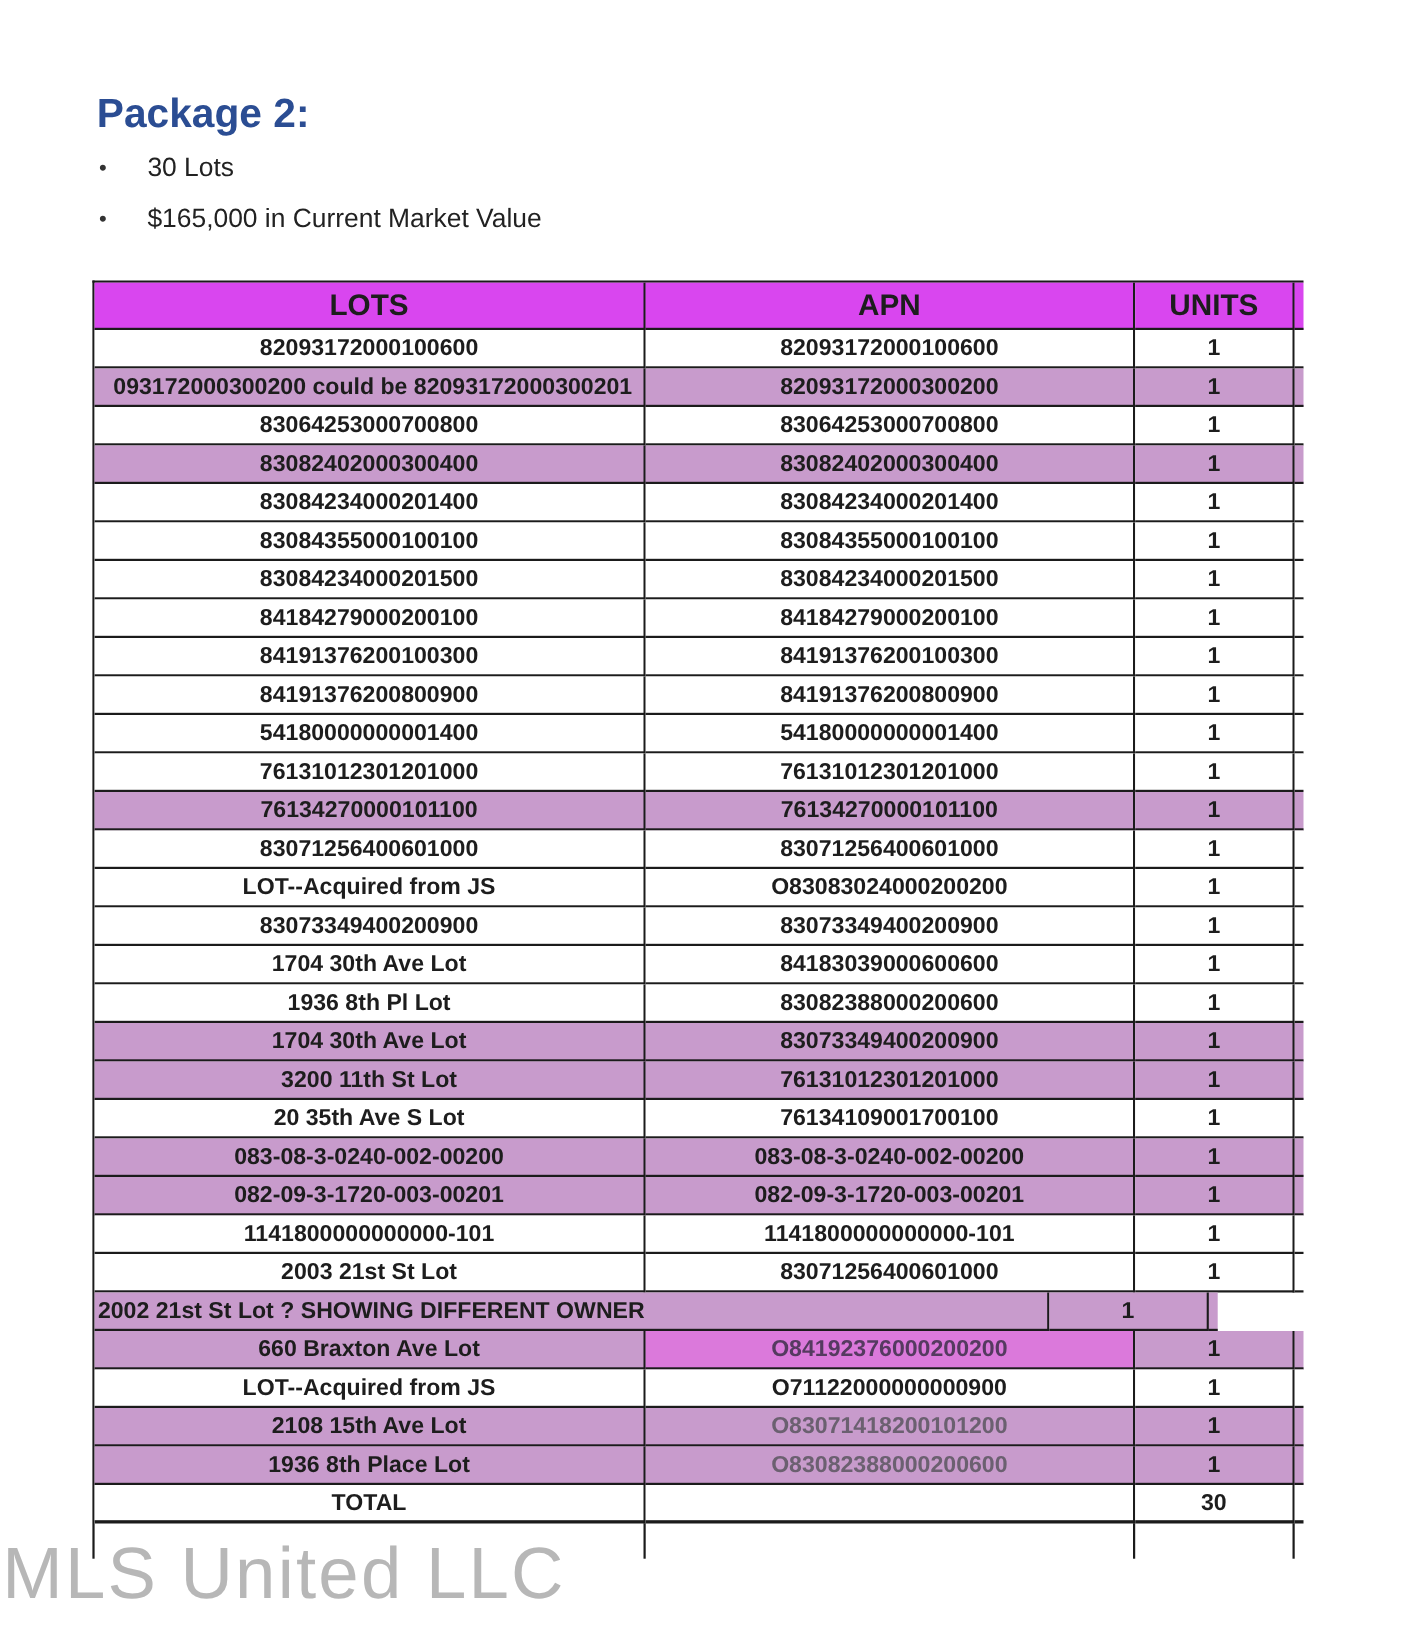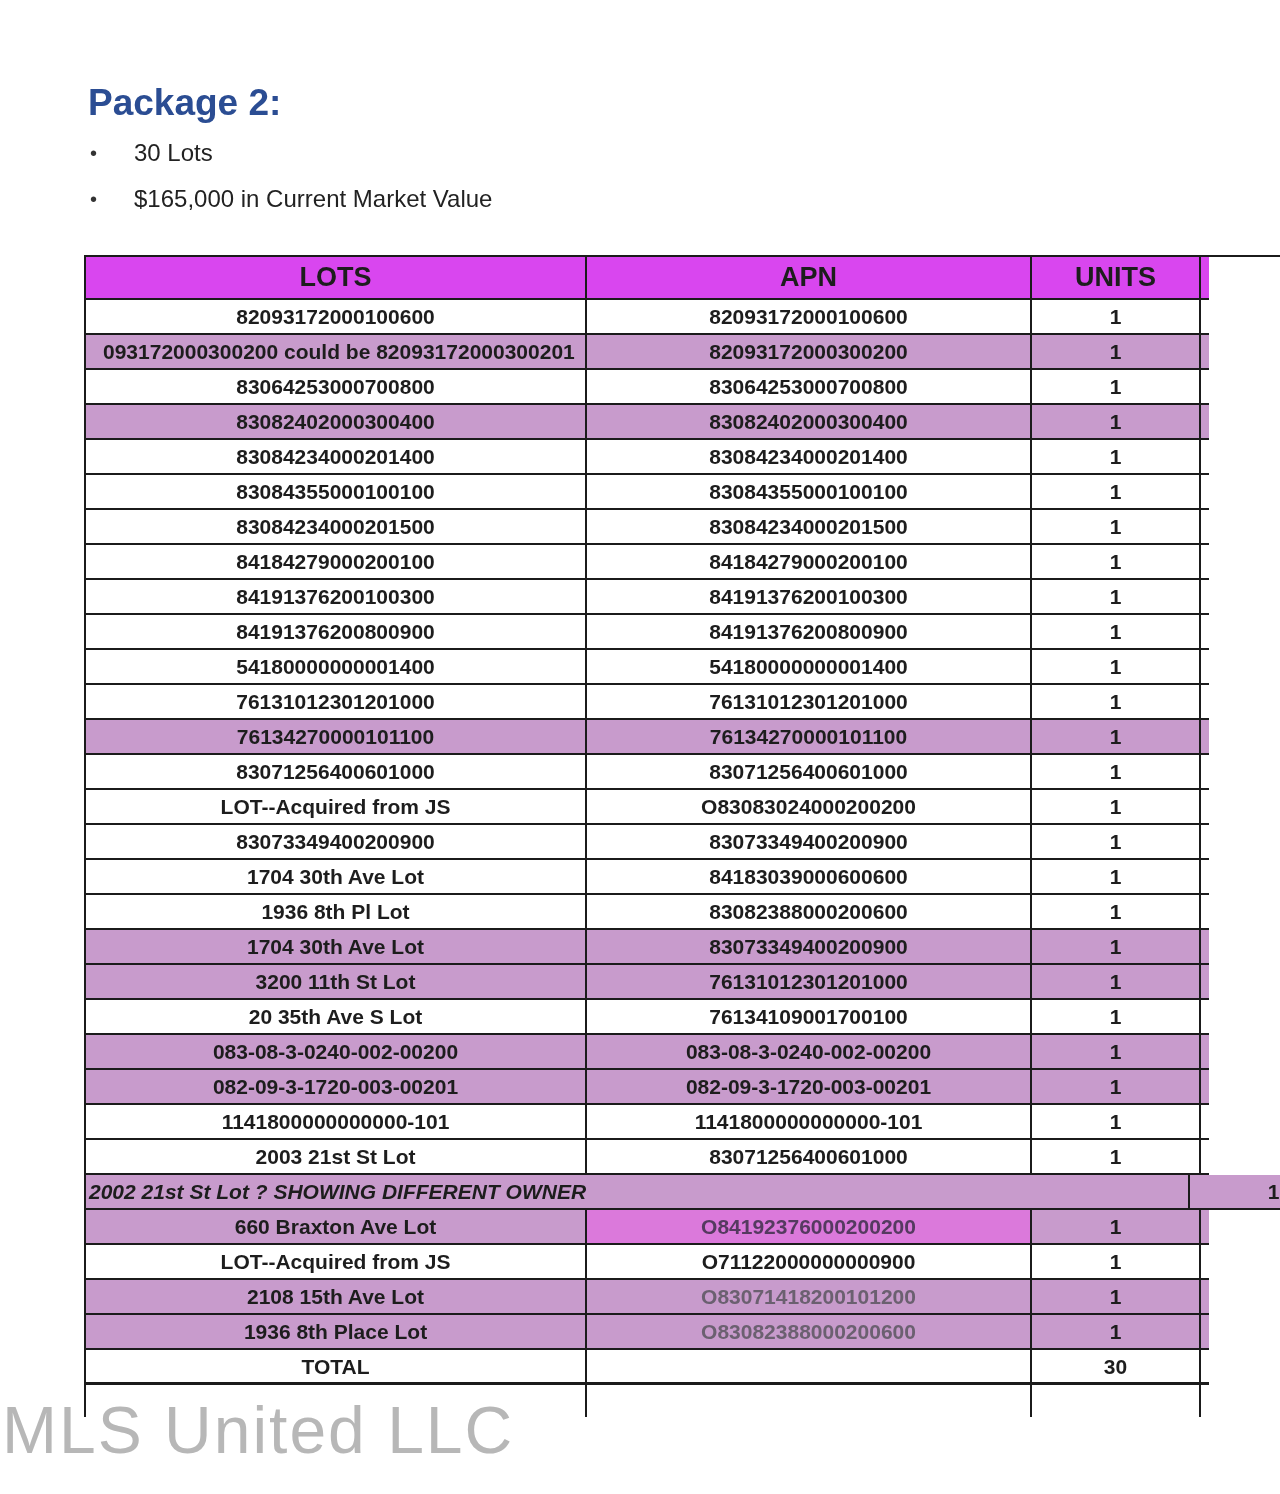--- a/index.html
+++ b/index.html
@@ -22,22 +22,22 @@
   }
   .t-row{display:flex;}
   .cell{
     box-sizing:border-box;
     border-right:2px solid #1b1b1b;border-bottom:2px solid #1b1b1b;
     height:35px;line-height:33px;font-size:21px;font-weight:600;
     text-align:center;white-space:nowrap;overflow:hidden;background:#ffffff;
   }
   .c-lots{width:501px;}
   .c-apn{width:445px;}
-  .c-units{width:169px;}
-  .c-merged{width:1104px;font-style:italic;}
+  .c-units{width:145px;}
+  .c-merged{width:868px;}
   .c-sliver{width:8px;border-right:none;}
   .hdr .cell{
     height:43px;line-height:41px;font-size:27px;font-weight:bold;background:#d946ef;
   }
   .purple .cell{background:#c89bcc;}
   .magenta-cell{background:#db79db !important;color:#553a60;}
   .muted-apn{color:#6b6070;}
   .clip-left{text-align:left;padding-left:17px;}
   .merged-left{text-align:left;padding-left:3px;}
   .total-row .cell{font-weight:bold;border-bottom:3px solid #1b1b1b;}

